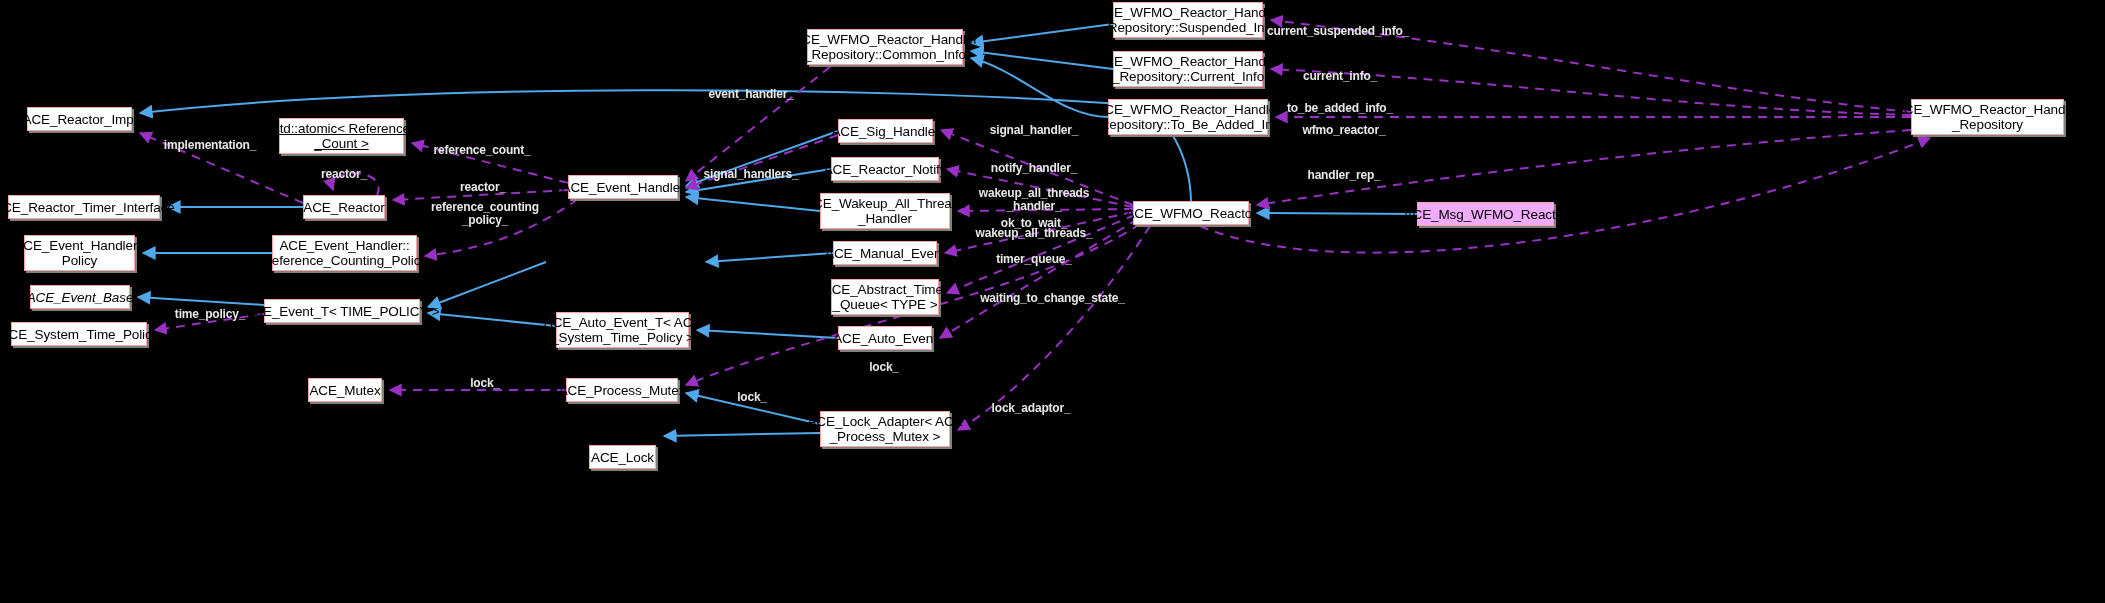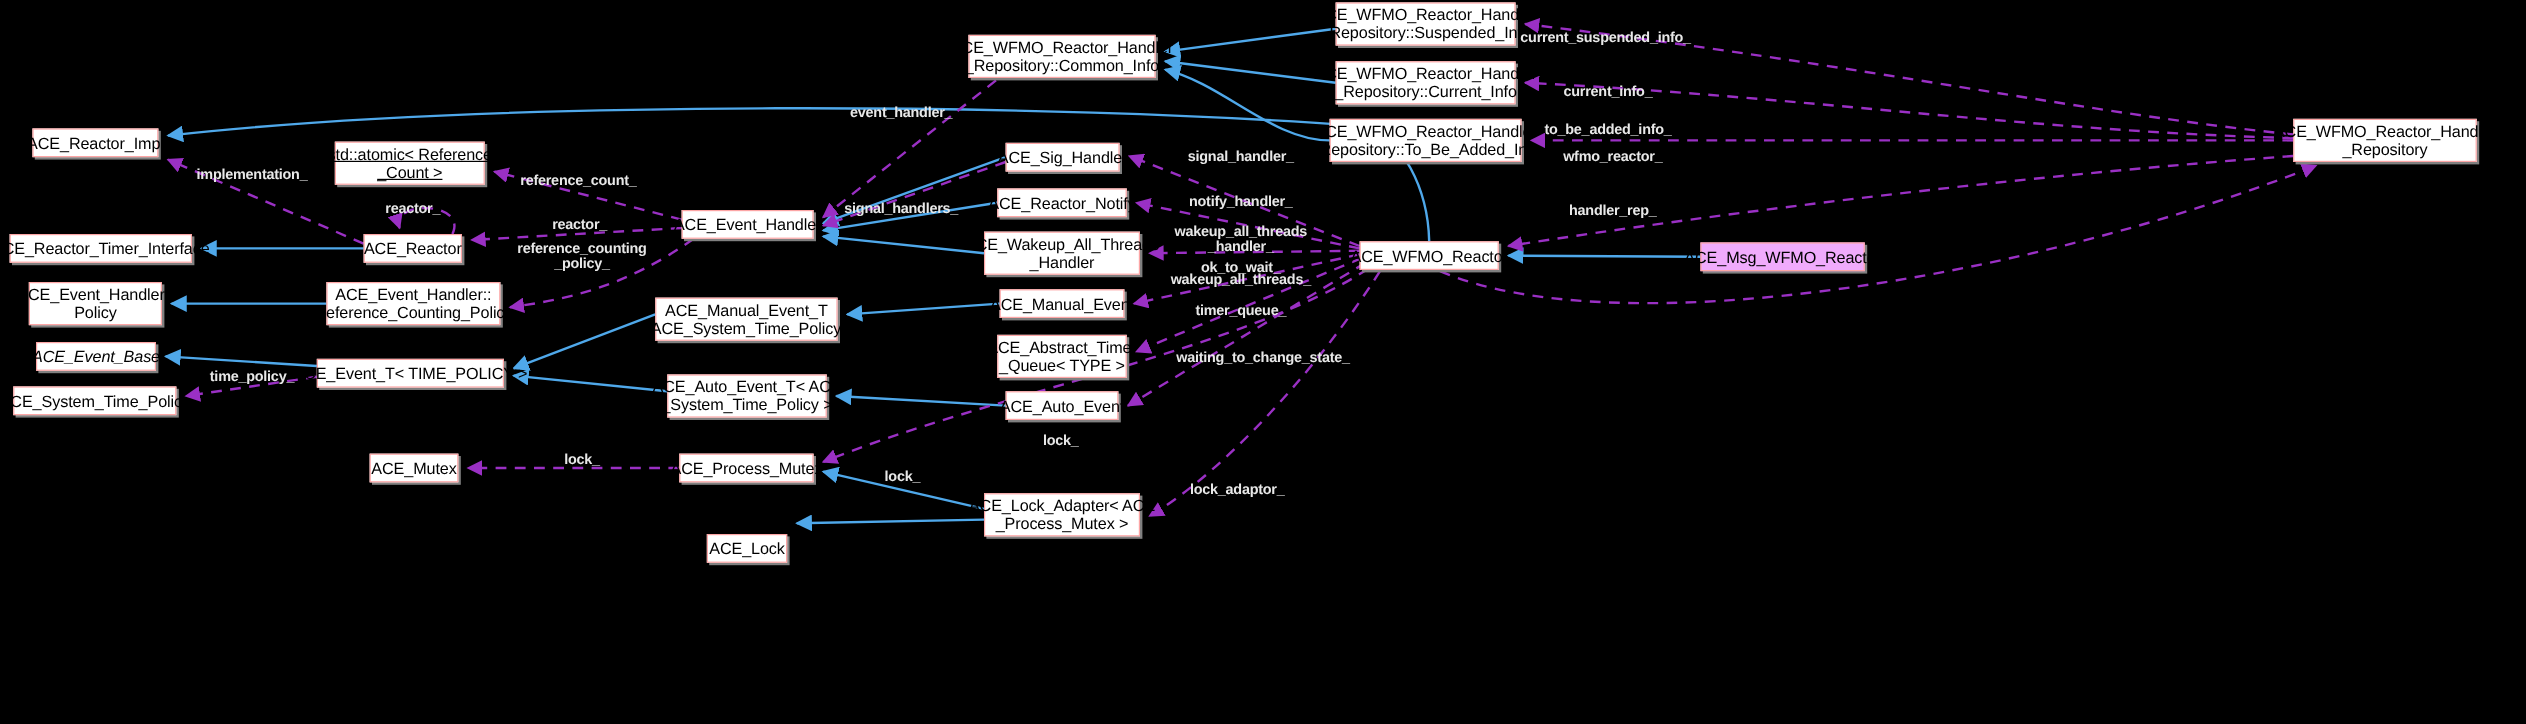--- a/index.html
+++ b/index.html
@@ -120,22 +120,20 @@
   <div class="node" style="left:8px;top:195px;width:152px;height:24px;">ACE_Reactor_Timer_Interface</div>
   <div class="node" style="left:303px;top:195px;width:82px;height:24px;">ACE_Reactor</div>
   <div class="node" style="left:24px;top:235px;width:111px;height:36px;">ACE_Event_Handler::
 Policy</div>
   <div class="node" style="left:272px;top:235px;width:145px;height:36px;">ACE_Event_Handler::
 Reference_Counting_Policy</div>
   <div class="node" style="left:30px;top:285px;width:100px;height:24px;font-style:italic;">ACE_Event_Base</div>
   <div class="node" style="left:11px;top:322px;width:136px;height:24px;">ACE_System_Time_Policy</div>
   <div class="node" style="left:264px;top:299px;width:156px;height:24px;">ACE_Event_T&lt; TIME_POLICY &gt;</div>
   <div class="node" style="left:568px;top:175px;width:110px;height:24px;">ACE_Event_Handler</div>
-  <div class="node" style="left:546px;top:248px;width:152px;height:36px;">ACE_Manual_Event_T
-&lt; ACE_System_Time_Policy &gt;</div>
   <div class="node" style="left:556px;top:312px;width:133px;height:36px;">ACE_Auto_Event_T&lt; ACE
 _System_Time_Policy &gt;</div>
   <div class="node" style="left:566px;top:378px;width:112px;height:24px;">ACE_Process_Mutex</div>
   <div class="node" style="left:308px;top:378px;width:74px;height:24px;">ACE_Mutex</div>
   <div class="node" style="left:589px;top:424px;width:67px;height:24px;margin-top:21px;">ACE_Lock</div>
   <div class="node" style="left:838px;top:119px;width:95px;height:24px;">ACE_Sig_Handler</div>
   <div class="node" style="left:831px;top:157px;width:108px;height:24px;">ACE_Reactor_Notify</div>
   <div class="node" style="left:820px;top:193px;width:130px;height:36px;">ACE_Wakeup_All_Threads
 _Handler</div>
   <div class="node" style="left:833px;top:241px;width:104px;height:24px;">ACE_Manual_Event</div>

